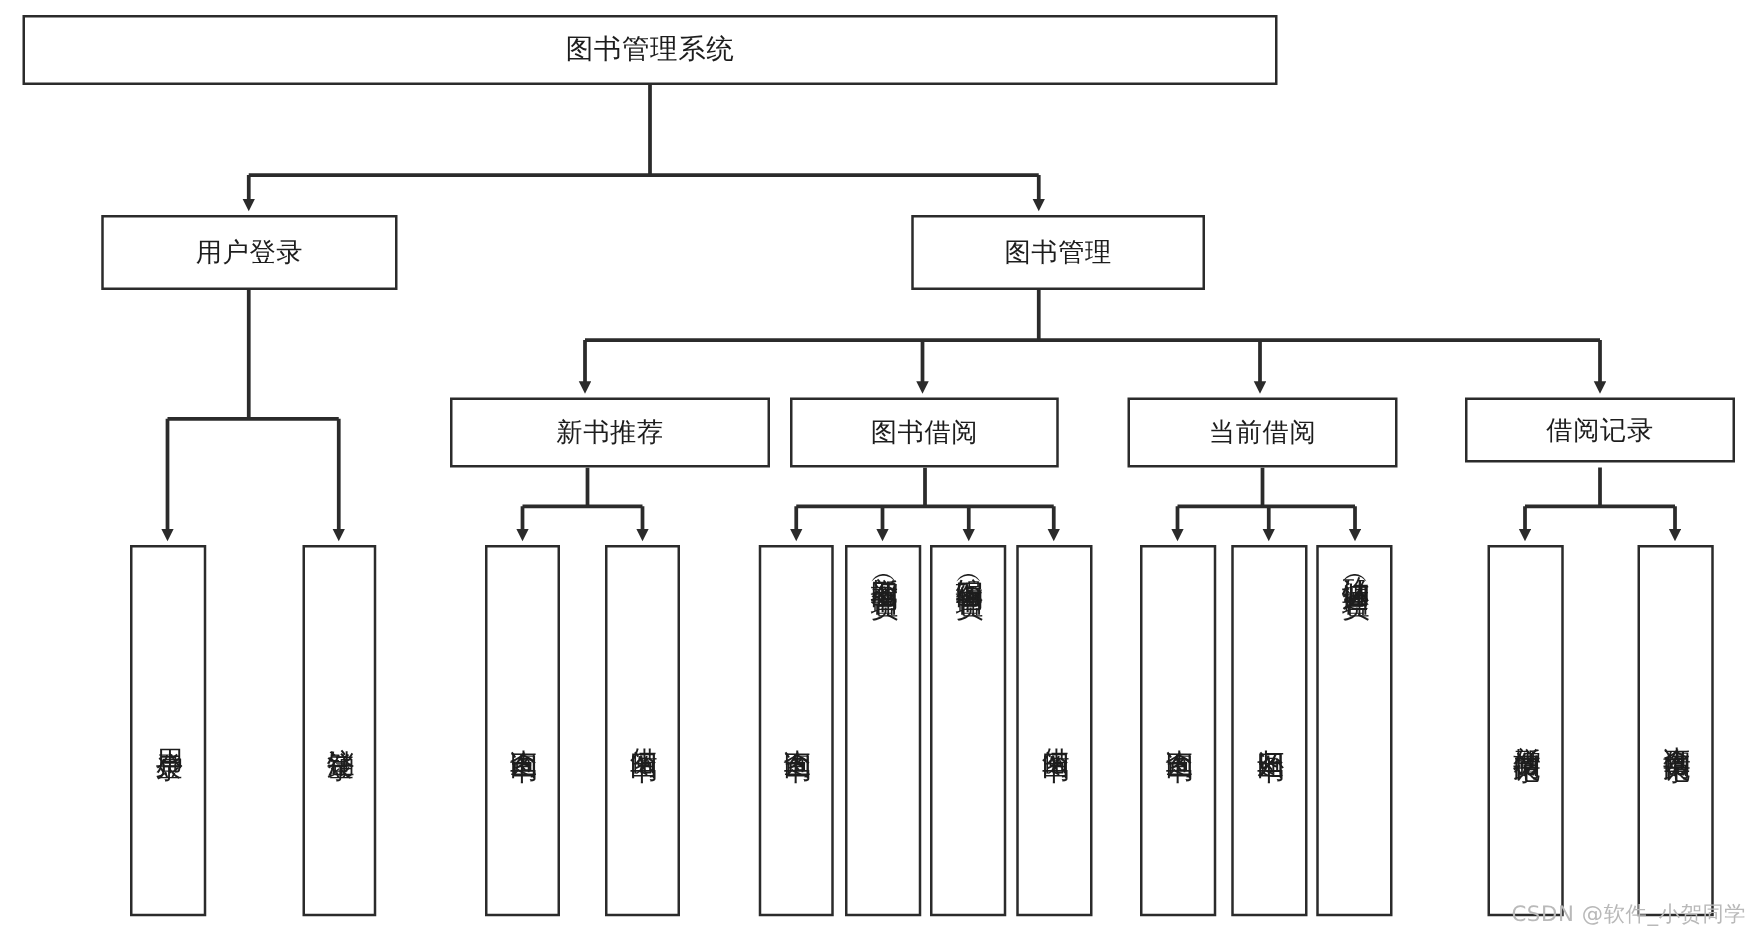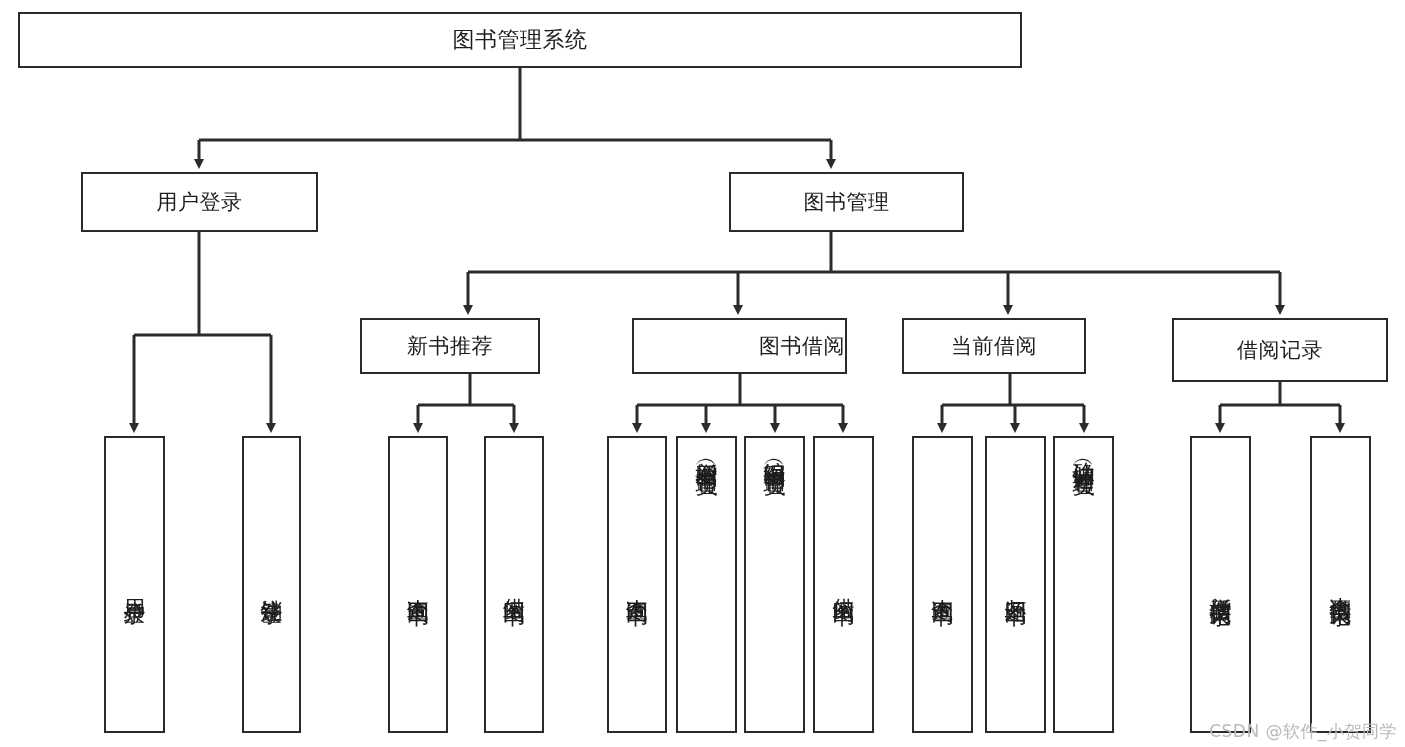--- a/index.html
+++ b/index.html
@@ -135,30 +135,30 @@
     <span class="label">图书管理系统</span>
   </div>
 
   <div class="node horiz" style="left:81px;top:172px;width:237px;height:60px;">
     <span class="label">用户登录</span>
   </div>
   <div class="node horiz" style="left:712px;top:172px;width:235px;height:60px;margin-left:17px;">
     <span class="label">图书管理</span>
   </div>
 
-  <div class="node horiz" style="left:360px;top:318px;width:180px;height:56px;">
+  <div class="node horiz" style="left:360px;top:318px;width:256px;height:56px;">
     <span class="label">新书推荐</span>
   </div>
-  <div class="node horiz" style="left:632px;top:318px;width:215px;height:56px;justify-content:flex-end;">
+  <div class="node horiz" style="left:632px;top:318px;width:215px;height:56px;">
     <span class="label">图书借阅</span>
   </div>
-  <div class="node horiz" style="left:902px;top:318px;width:184px;height:56px;">
+  <div class="node horiz" style="left:902px;top:318px;width:216px;height:56px;">
     <span class="label">当前借阅</span>
   </div>
-  <div class="node horiz" style="left:1172px;top:318px;width:216px;height:64px;">
+  <div class="node horiz" style="left:1172px;top:318px;width:216px;height:52px;">
     <span class="label">借阅记录</span>
   </div>
 
   <div class="node vert mid" style="left:104px;top:436px;width:61px;height:297px;">
     <span class="label">用户登录</span>
   </div>
   <div class="node vert mid" style="left:242px;top:436px;width:59px;height:297px;">
     <span class="label">注销登录</span>
   </div>
 

